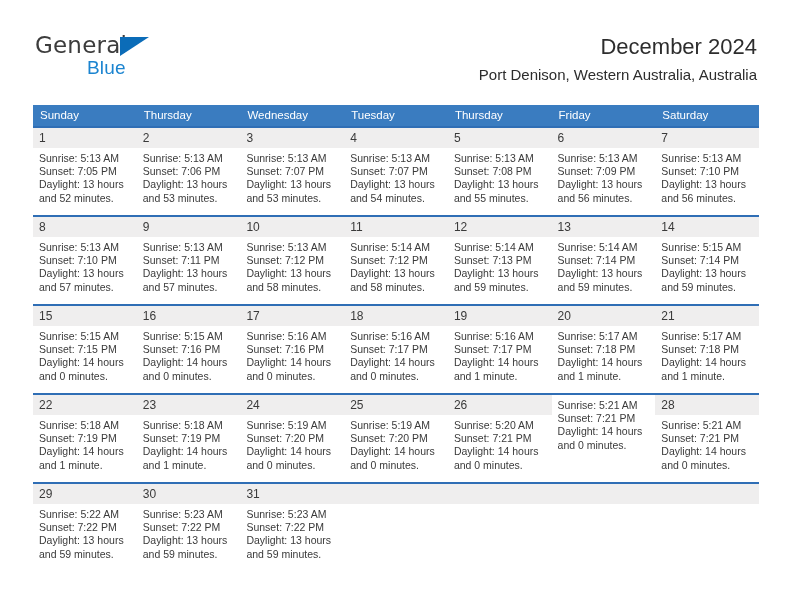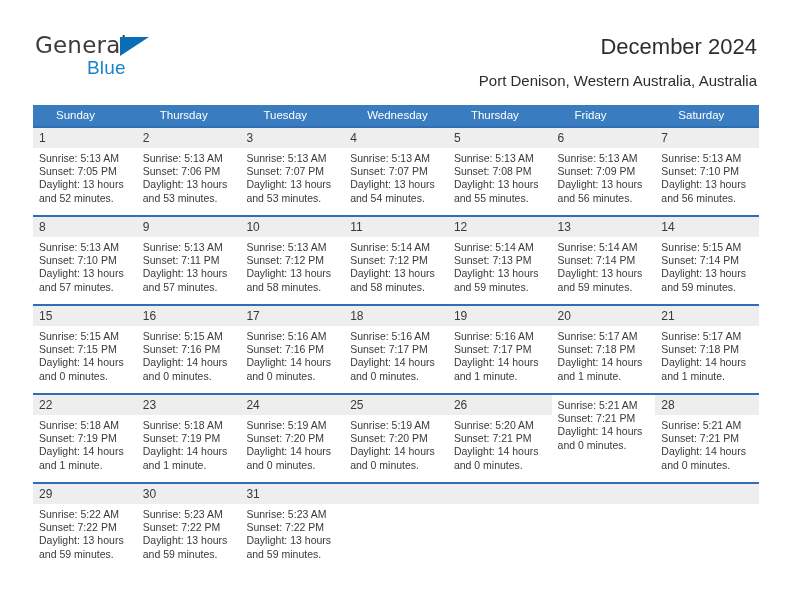--- a/index.html
+++ b/index.html
@@ -73,21 +73,21 @@
     text-align: right;
   }
   .month-title {
     font-size: 22px;
     font-weight: 400;
     color: #2d2d2d;
     line-height: 34px;
     white-space: nowrap;
   }
   .location-subtitle {
-    margin-top: 8px;
+    margin-top: 2px;
     font-size: 15px;
     font-weight: 400;
     color: #2d2d2d;
     line-height: 18px;
     white-space: nowrap;
   }
 
   
   .calendar {
     position: absolute;
@@ -98,21 +98,21 @@
   .weekday-row {
     display: flex;
     background: #3a7cc0;
     height: 21px;
   }
   .weekday-cell {
     flex: 1 1 0;
     color: #ffffff;
     font-size: 11.5px;
     line-height: 21px;
-    padding-left: 23px;
+    padding-left: 7px;
     box-sizing: border-box;
     white-space: nowrap;
     overflow: hidden;
   }
   .week-row {
     display: flex;
     height: 89px;
   }
   .day-cell {
     flex: 1 1 0;
@@ -162,22 +162,22 @@
       <div class="month-title">December 2024</div>
       <div class="location-subtitle">Port Denison, Western Australia, Australia</div>
     </div>
 
   </div>
 
   <div class="calendar">
     <div class="weekday-row" id="weekday-row">
         <div class="weekday-cell">Sunday</div>
         <div class="weekday-cell">Thursday</div>
+        <div class="weekday-cell">Wednesday</div>
         <div class="weekday-cell">Tuesday</div>
-        <div class="weekday-cell">Wednesday</div>
         <div class="weekday-cell">Thursday</div>
         <div class="weekday-cell">Friday</div>
         <div class="weekday-cell">Saturday</div>
       </div>
     <div id="weeks-container">
         <div class="week-row">
           <div class="day-cell">
             <div class="day-number-strip"><span class="day-number">1</span></div>
             <div class="day-body">
               <div class="day-line">Sunrise: 5:13 AM</div>

